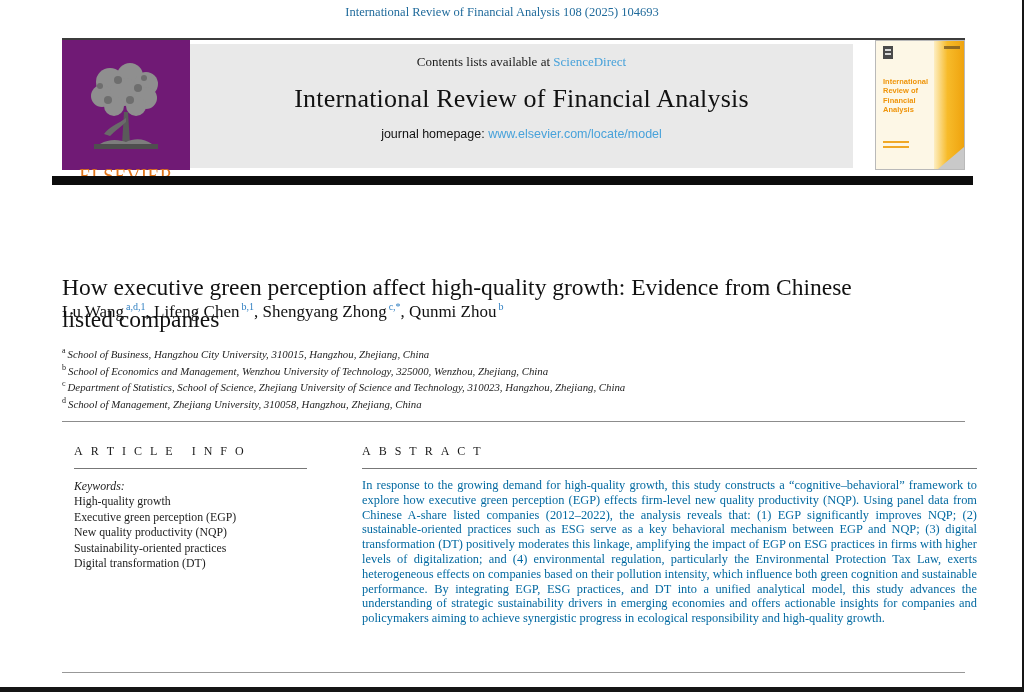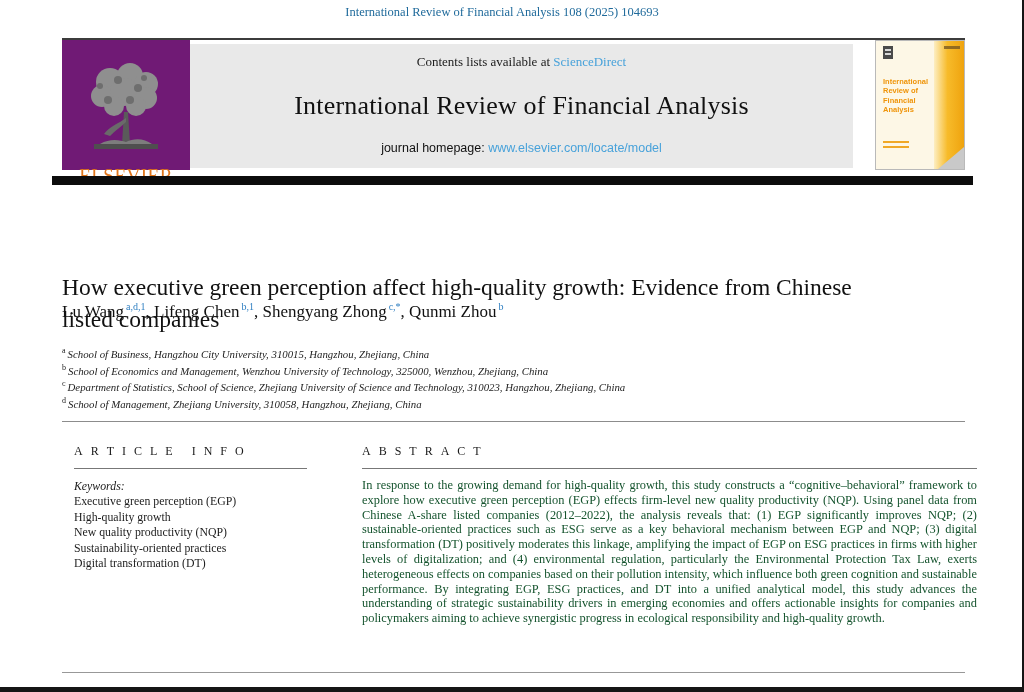--- a/index.html
+++ b/index.html
@@ -33,21 +33,21 @@
   .logo-block { width:128px; background:#701a75; padding-top:20px; text-align:center; }
   .logo-tree { display:block; margin:0 auto; }
   .logo-word {
     font-family:"Liberation Serif", serif; color:#e0751a;
     font-size:19px; letter-spacing:0.5px; margin-top:1px;
   }
   .banner {
     flex:0 0 663px; margin-top:4px; height:124px;
     background:#e9e9e9; text-align:center;
     display:flex; flex-direction:column; justify-content:space-between;
-    padding:10px 8px 13px 8px;
+    padding:10px 8px 27px 8px;
   }
   .contents-line { font-size:13px; color:#1a1a1a; }
   .link-blue { color:#48a2da; text-decoration:none; }
   .banner-title { font-size:26px; color:#111; letter-spacing:0.2px; }
   .homepage-line { font-family:"Liberation Sans", sans-serif; font-size:12.5px; color:#111; }
   .cover-gap { flex:0 0 22px; background:#fff; }
   .cover {
     flex:0 0 90px; height:130px; position:relative;
     background:#fdf7e6; border:1px solid #b9b9b9; overflow:hidden;
   }
@@ -93,21 +93,21 @@
   .col-gap { flex:0 0 55px; }
   .col-right { flex:1; }
   .sec-heading {
     font-size:12px; letter-spacing:3.5px; color:#1a1a1a;
     margin-bottom:9px; white-space:nowrap;
   }
   .sec-rule { height:1px; background:#777; margin-bottom:9px; }
   .kw-label { font-size:11.8px; font-style:italic; line-height:16px; }
   .kw-item { font-size:11.8px; line-height:15.6px; color:#1c1c1c; }
   .abstract-text {
-    font-size:12.4px; line-height:14.8px; text-align:justify; color:#14532d;
+    font-size:12.4px; line-height:14.8px; text-align:justify; color:#0369a1;
   }
 
   .bottom-rule { position:absolute; top:672px; left:62px; width:903px; height:1px; background:#989898; }
 </style>
 </head>
 <body>
 
 <div class="page">
 
   <div class="citation">International Review of Financial Analysis 108 (2025) 104693</div>
@@ -185,22 +185,22 @@
     <div class="affil-line"><sup>d</sup><span class="affil-text">School of Management, Zhejiang University, 310058, Hangzhou, Zhejiang, China</span></div>
   </div>
 
   <div class="rule-full"></div>
 
   <div class="cols">
     <div class="col-left">
       <div class="sec-heading">A R T I C L E   I N F O</div>
       <div class="sec-rule"></div>
       <div class="kw-label">Keywords:</div>
+      <div class="kw-item">High-quality growth</div>
       <div class="kw-item">Executive green perception (EGP)</div>
-      <div class="kw-item">High-quality growth</div>
       <div class="kw-item">New quality productivity (NQP)</div>
       <div class="kw-item">Sustainability-oriented practices</div>
       <div class="kw-item">Digital transformation (DT)</div>
     </div>
     <div class="col-gap"></div>
     <div class="col-right">
       <div class="sec-heading">A B S T R A C T</div>
       <div class="sec-rule"></div>
       <div class="abstract-text">In response to the growing demand for high-quality growth, this study constructs a “cognitive–behavioral” framework to explore how executive green perception (EGP) effects firm-level new quality productivity (NQP). Using panel data from Chinese A-share listed companies (2012–2022), the analysis reveals that: (1) EGP significantly improves NQP; (2) sustainable-oriented practices such as ESG serve as a key behavioral mechanism between EGP and NQP; (3) digital transformation (DT) positively moderates this linkage, amplifying the impact of EGP on ESG practices in firms with higher levels of digitalization; and (4) environmental regulation, particularly the Environmental Protection Tax Law, exerts heterogeneous effects on companies based on their pollution intensity, which influence both green cognition and sustainable performance. By integrating EGP, ESG practices, and DT into a unified analytical model, this study advances the understanding of strategic sustainability drivers in emerging economies and offers actionable insights for companies and policymakers aiming to achieve synergistic progress in ecological responsibility and high-quality growth.</div>
     </div>

